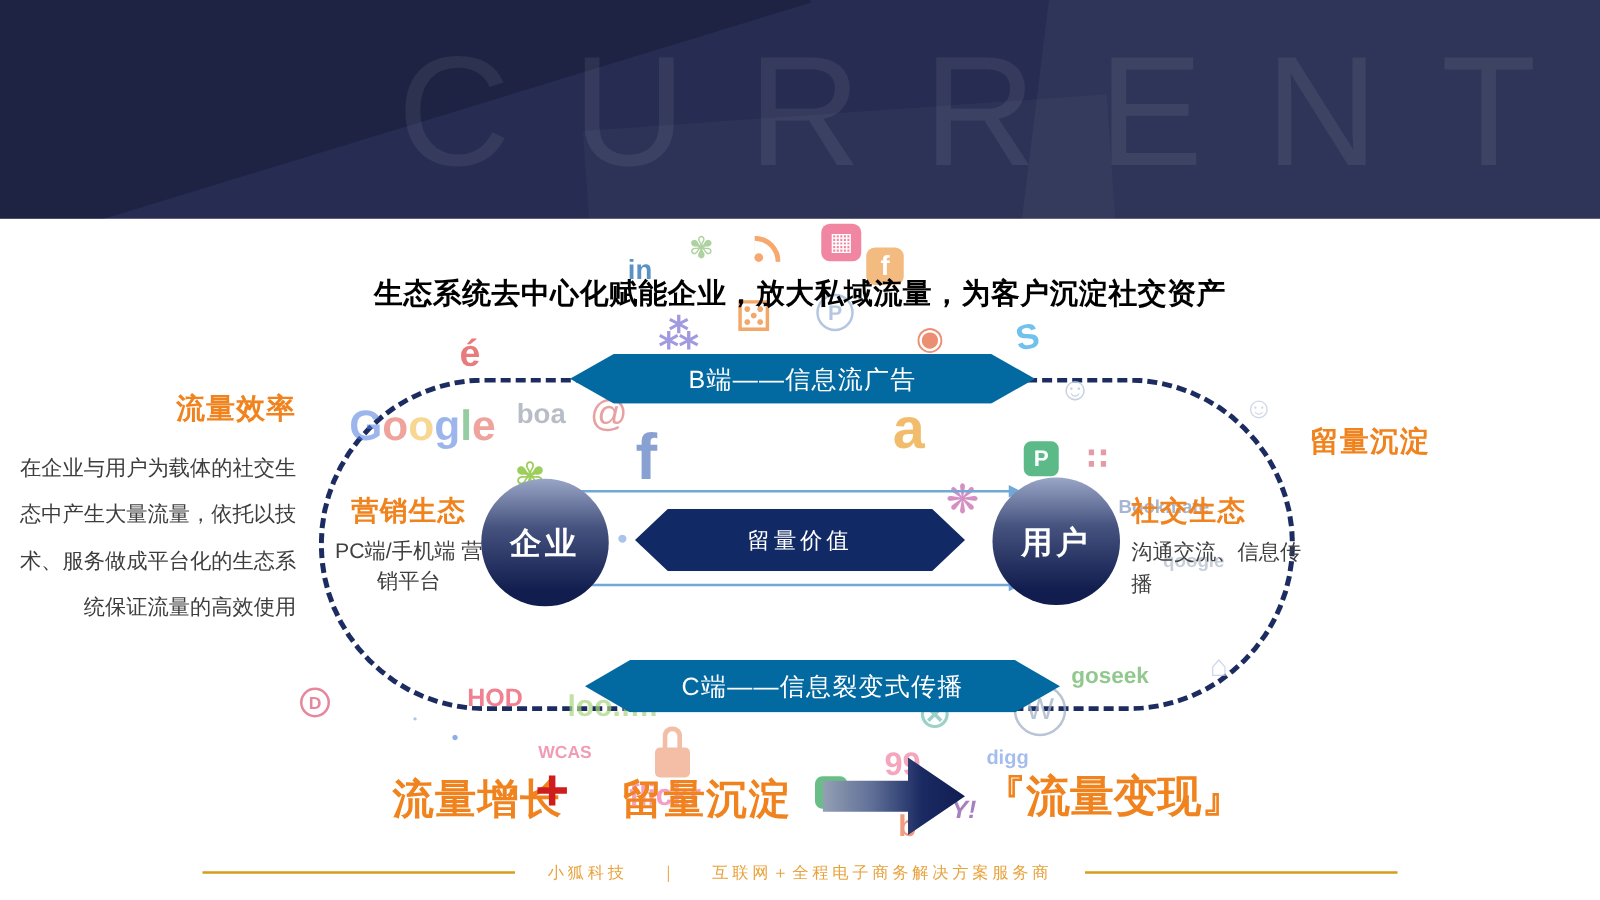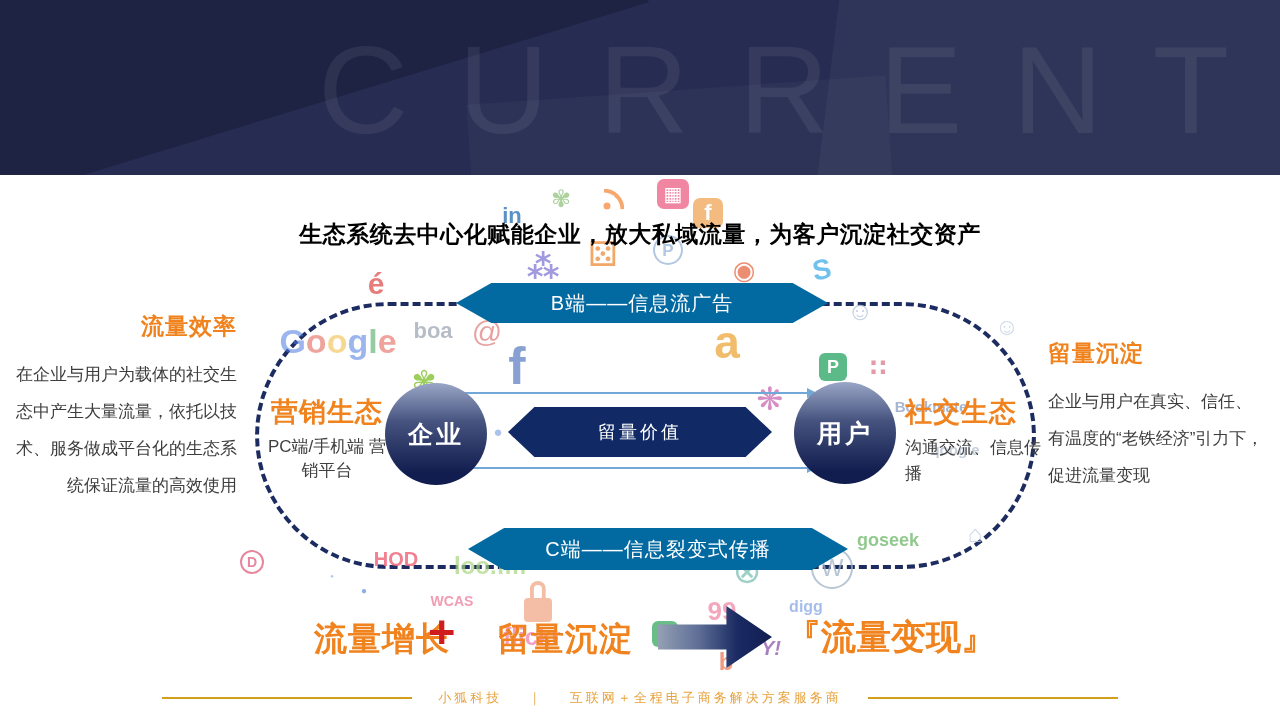--- a/index.html
+++ b/index.html
@@ -34,21 +34,21 @@
   .hex{position:absolute;left:508px;top:407px;width:264px;height:50px;background:#112a66;color:#fff;
     display:flex;align-items:center;justify-content:center;font-size:18px;letter-spacing:3px;z-index:3;
     clip-path:polygon(0 50%,10% 0,90% 0,100% 50%,90% 100%,10% 100%);}
   .flow-line{position:absolute;height:2px;background:#71a8d8;z-index:2;}
   .flow-line::after{content:"";position:absolute;right:-9px;top:-4px;border-left:10px solid #71a8d8;
     border-top:5px solid transparent;border-bottom:5px solid transparent;}
   .line1{left:450px;top:392px;width:358px;}
   .line2{left:450px;top:467px;width:358px;}
   .eco-left{position:absolute;left:260px;top:394px;width:134px;text-align:center;z-index:6;}
   .eco-right{position:absolute;left:905px;top:394px;width:140px;text-align:left;z-index:6;}
-  .eco-left h3,.eco-right h3{margin:0;font-size:27px;font-weight:bold;color:#f0831e;letter-spacing:1px;}
+  .eco-left h3,.eco-right h3{margin:0;font-size:22px;font-weight:bold;color:#f0831e;letter-spacing:1px;}
   .eco-left p,.eco-right p{margin:5px 0 0;font-size:17px;line-height:24px;color:#404040;}
   .eco-right p{line-height:26px;}
   
   .side-left{position:absolute;left:15px;top:311px;width:222px;text-align:right;z-index:6;}
   .side-right{position:absolute;left:1048px;top:338px;width:216px;text-align:left;z-index:6;}
   .side-left h3,.side-right h3{margin:0 0 14px;font-size:23px;font-weight:bold;color:#f0831e;letter-spacing:1px;}
   .side-left p,.side-right p{margin:0;font-size:17px;line-height:37px;color:#3d3d3d;}
   
   .eq-t1{position:absolute;left:278px;top:617px;font-size:33px;font-weight:bold;color:#f0831e;letter-spacing:1px;z-index:6;margin-left:36px;}
   .eq-plus{position:absolute;left:428px;top:604px;font-size:47px;font-weight:bold;color:#cf1d1d;z-index:6;}
@@ -159,21 +159,20 @@
   <h3>社交生态</h3>
   <p>沟通交流、信息传播</p>
 </div>
 
 <div class="side-left">
   <h3>流量效率</h3>
   <p>在企业与用户为载体的社交生态中产生大量流量，依托以技术、服务做成平台化的生态系统保证流量的高效使用</p>
 </div>
 <div class="side-right">
   <h3>留量沉淀</h3>
-  <p>企业与用户在真实、信任、有温度的“老铁经济”引力下，促进流量变现</p>
 </div>
 
 <div class="eq-t1">流量增长</div>
 <div class="eq-plus">+</div>
 <div class="eq-t2">留量沉淀</div>
 <div class="big-arrow"></div>
 <div class="eq-res">『流量变现』</div>
 
 <div class="footer">
   <div class="gold-line"></div>

